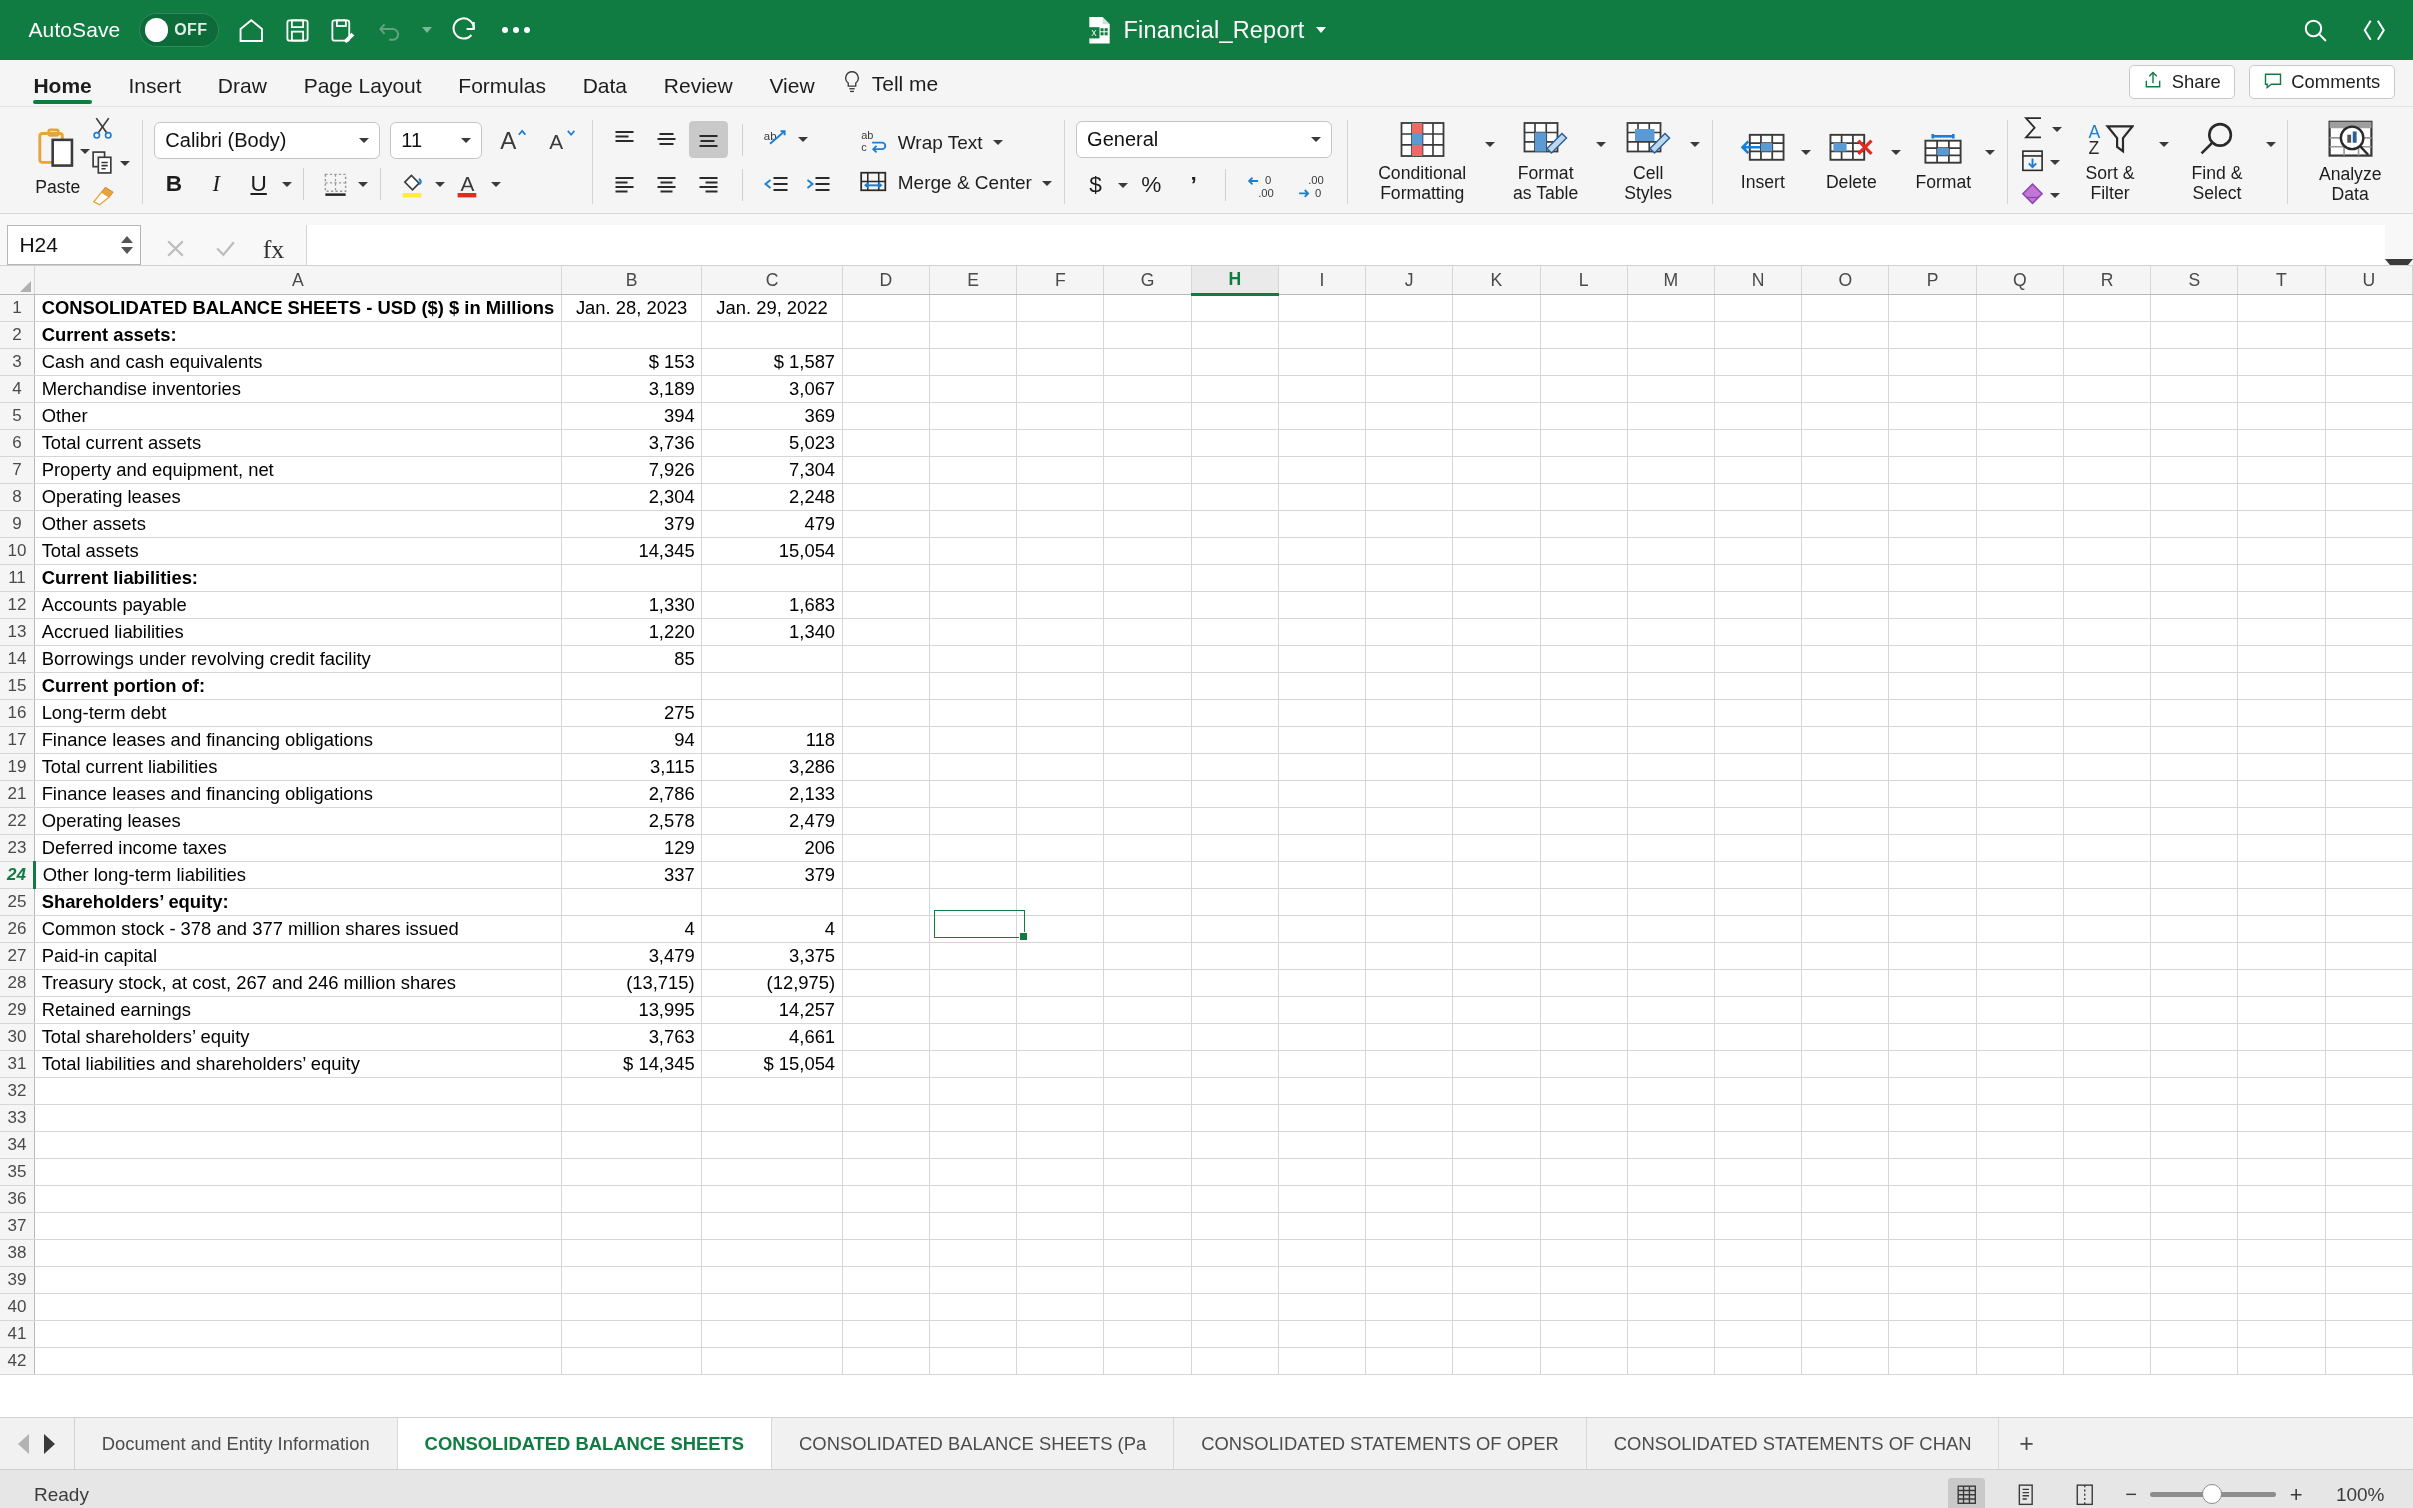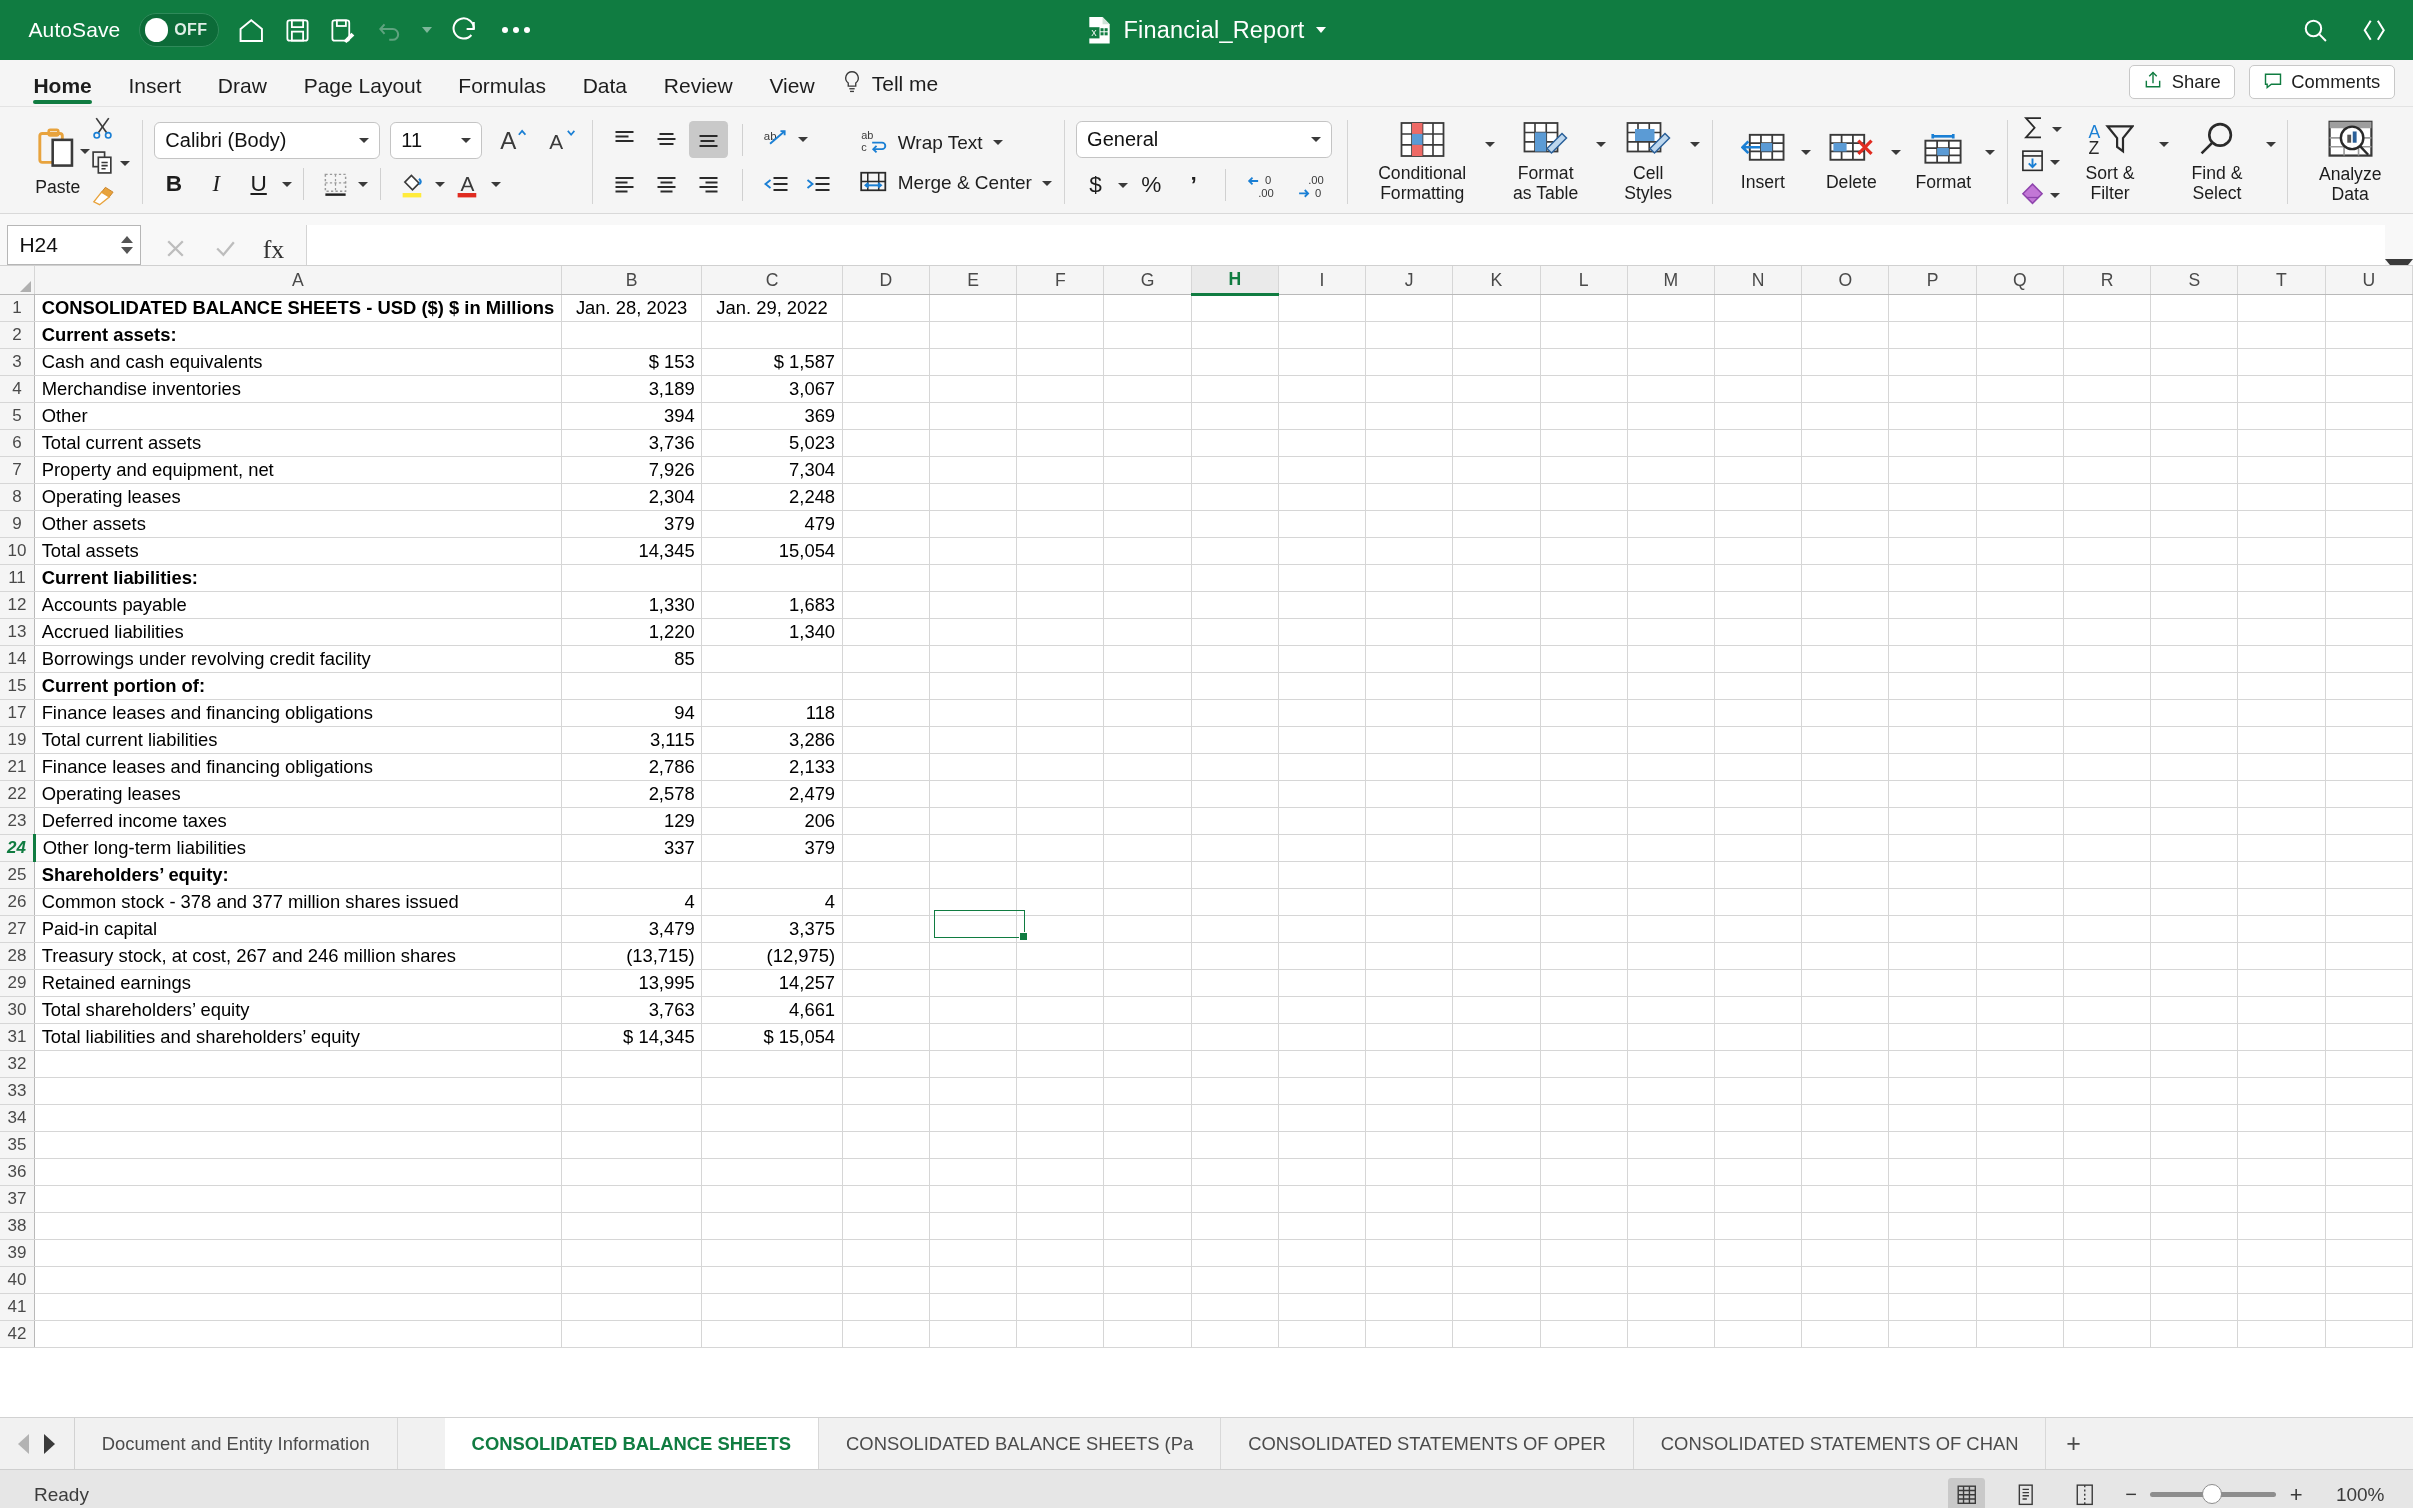--- a/index.html
+++ b/index.html
@@ -140,21 +140,21 @@
   
   .sheetbar { height: 52px; background:#F1F1F1; display:flex; align-items:stretch;
               border-top:0.8px solid #d2d2d2; }
   .navarrows { display:flex; align-items:center; gap:15px; padding: 0 18.4px;
                border-right:0.8px solid #d2d2d2;}
   .tri { width:0;height:0;display:block; }
   .tri.l { border-top:10px solid transparent;border-bottom:10px solid transparent;border-right:11.7px solid #b3b3b3;}
   .tri.r { border-top:10px solid transparent;border-bottom:10px solid transparent;border-left:11.7px solid #3a3a3a;}
   .stab { display:flex; align-items:center; padding: 0 27px; font-size:18.4px; color:#4b4b4b;
           border-right:0.8px solid #d8d8d8; white-space:nowrap; }
-  .stab.active { background:#fff; color:#107C41; font-weight:bold;margin-left:47px; }
+  .stab.active { background:#fff; color:#107C41; font-weight:bold; }
   .addsheet { display:flex; align-items:center; justify-content:center; width:54px; font-size:25px; color:#4b4b4b;}
 
   
   .statusbar { height: 50px; background:#E6E6E6; display:flex; align-items:center;
                border-top:0.8px solid #cfcfcf; position:relative; }
   .status-txt { font-size:19px; color:#3c3c3c; padding-left: 34px; }
   .status-right { position:absolute; right:28.5px; display:flex; align-items:center; gap:22px; }
   .viewbtn { width:37px;height:34px;display:flex;align-items:center;justify-content:center;border-radius:3.4px;}
   .viewbtn.active { background:#c9c9c9; }
   .zoomslider { display:flex; align-items:center; gap:13.4px; }
@@ -1114,20 +1114,44 @@
           <td class="cell"></td>
           <td class="cell"></td>
           <td class="cell"></td>
           <td class="cell"></td>
           <td class="cell"></td>
           <td class="cell"></td>
           <td class="cell"></td>
           <td class="cell"></td>
         </tr>
         <tr>
+          <td class="rowhdr">16</td>
+          <td class="cell">Long-term debt</td>
+          <td class="cell num">275</td>
+          <td class="cell num"></td>
+          <td class="cell"></td>
+          <td class="cell"></td>
+          <td class="cell"></td>
+          <td class="cell"></td>
+          <td class="cell"></td>
+          <td class="cell"></td>
+          <td class="cell"></td>
+          <td class="cell"></td>
+          <td class="cell"></td>
+          <td class="cell"></td>
+          <td class="cell"></td>
+          <td class="cell"></td>
+          <td class="cell"></td>
+          <td class="cell"></td>
+          <td class="cell"></td>
+          <td class="cell"></td>
+          <td class="cell"></td>
+          <td class="cell"></td>
+        </tr>
+        <tr>
           <td class="rowhdr">17</td>
           <td class="cell">Finance leases and financing obligations</td>
           <td class="cell num">94</td>
           <td class="cell num">118</td>
           <td class="cell"></td>
           <td class="cell"></td>
           <td class="cell"></td>
           <td class="cell"></td>
           <td class="cell"></td>
           <td class="cell"></td>

